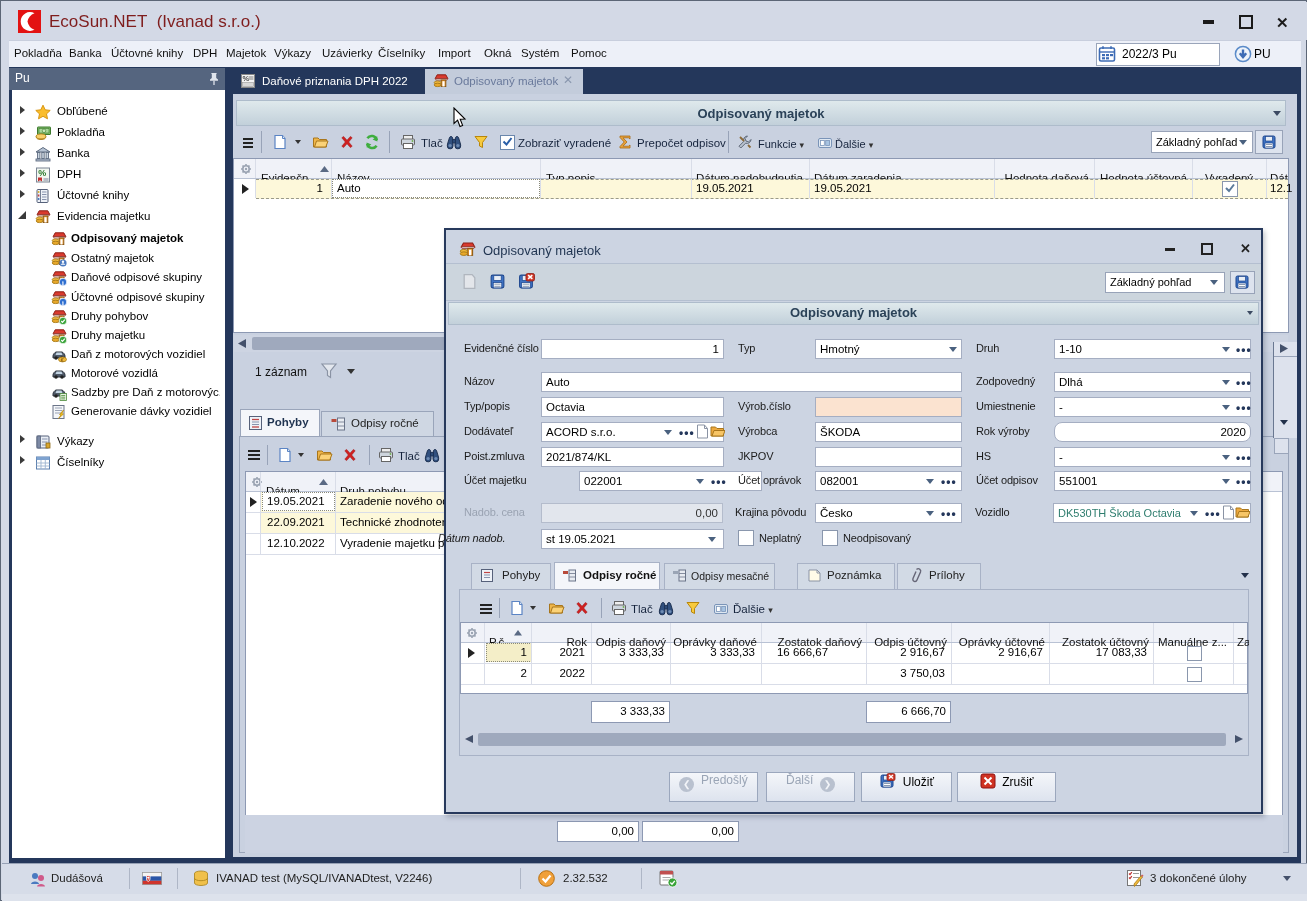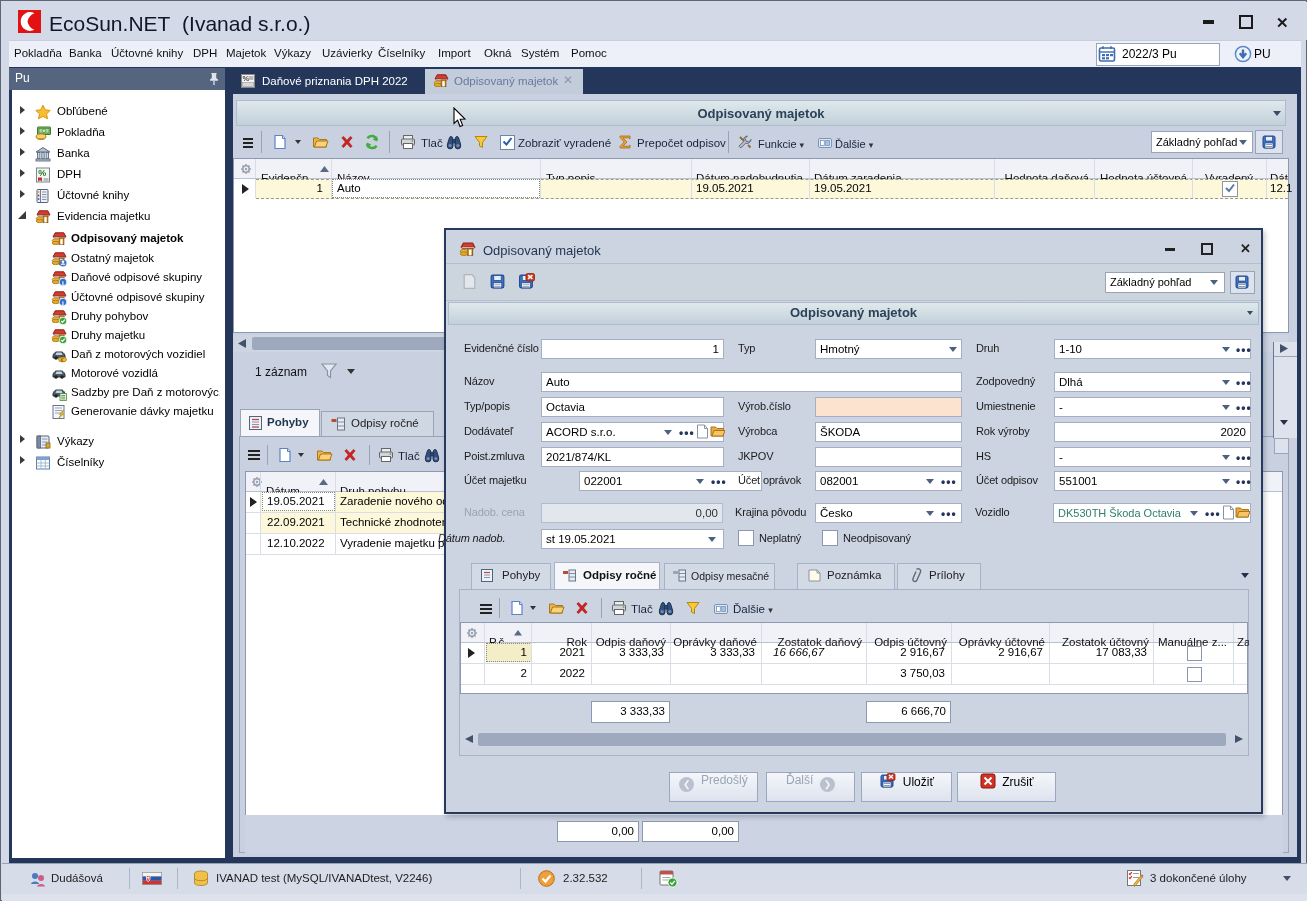--- a/index.html
+++ b/index.html
@@ -1,20 +1,20 @@
 <!DOCTYPE html>
 <html><head>
 <meta charset="utf-8">
 <style>
   html,body{margin:0;padding:0;}
   body{width:1307px;height:901px;overflow:hidden;font-family:"Liberation Sans",sans-serif;}
   .abs{position:absolute;}
   #win{position:relative;width:1307px;height:901px;background:#d3d9e6;box-sizing:border-box;border:1px solid #5c6676;}
   .navy{background:#24375b;}
-  .titletext{color:#0f172a;font-size:21px;}
+  .titletext{color:#7f1d1d;font-size:17px;}
   .menuitem{display:inline-block;color:#111;font-size:11.5px;}
   .field{position:absolute;background:#fff;border:1px solid #a5aec2;box-sizing:border-box;font-size:11.5px;color:#000;padding:3px 4px 0 4px;height:20px;white-space:nowrap;overflow:hidden;}
   .lbl{position:absolute;font-size:11px;letter-spacing:-0.15px;color:#1b1b1b;white-space:nowrap;}
   .combo-arrow{position:absolute;width:0;height:0;border-left:4px solid transparent;border-right:4px solid transparent;border-top:5px solid #4a617f;}
   .dots{position:absolute;font-size:12px;font-weight:bold;color:#24375b;letter-spacing:1px;line-height:10px;}
   .gridline{position:absolute;background:#d9dde8;}
   .hdrcell{position:absolute;font-size:11.5px;color:#111;padding-top:13px;box-sizing:border-box;white-space:nowrap;overflow:hidden;}
   .cell{position:absolute;font-size:11.5px;color:#000;white-space:nowrap;overflow:hidden;}
   .tbtext{font-size:11.5px;color:#15233c;}
   .sep{position:absolute;width:1px;background:#98a3b8;}
@@ -326,21 +326,21 @@
   <div class="abs treelbl" style="left:56px;top:209px;">Evidencia majetku</div>
   <div class="abs treelbl" style="left:70px;top:231px;font-weight:bold;">Odpisovaný majetok</div>
   <div class="abs treelbl" style="left:70px;top:251px;">Ostatný majetok</div>
   <div class="abs treelbl" style="left:70px;top:270px;">Daňové odpisové skupiny</div>
   <div class="abs treelbl" style="left:70px;top:290px;">Účtovné odpisové skupiny</div>
   <div class="abs treelbl" style="left:70px;top:309px;">Druhy pohybov</div>
   <div class="abs treelbl" style="left:70px;top:328px;">Druhy majetku</div>
   <div class="abs treelbl" style="left:70px;top:347px;">Daň z motorových vozidiel</div>
   <div class="abs treelbl" style="left:70px;top:366px;">Motorové vozidlá</div>
   <div class="abs treelbl" style="left:70px;top:385px;width:149px;overflow:hidden;">Sadzby pre Daň z motorovýc...</div>
-  <div class="abs treelbl" style="left:70px;top:404px;">Generovanie dávky majetku</div>
+  <div class="abs treelbl" style="left:70px;top:404px;">Generovanie dávky vozidiel</div>
   <div class="abs treelbl" style="left:56px;top:434px;">Výkazy</div>
   <div class="abs treelbl" style="left:56px;top:455px;">Číselníky</div>
 
   <div class="abs" style="left:232px;top:67px;width:1064px;height:26px;"></div>
   <div class="abs" style="left:424px;top:68px;width:158px;height:25px;background:#c3ccdb;"></div>
   <svg class="abs" style="left:432px;top:72px;" width="16" height="16">
       <use href="#i-maj"></use>
     </svg>
   <div class="abs" style="left:453px;top:74px;font-size:11.5px;color:#69799b;">Odpisovaný majetok</div>
   <div class="abs" style="left:562px;top:72px;font-size:12px;color:#8a97ae;">✕</div>
@@ -622,21 +622,21 @@
       <path d="M1.5 1 L8.5 1 L11.5 4.5 L11.5 14 L1.5 14 Z" fill="#fff" stroke="#8a93a4" stroke-width="1"></path>
       <path d="M8.5 1 L8.5 4.5 L11.5 4.5" fill="none" stroke="#8a93a4" stroke-width="1"></path>
     </svg>
   <svg class="abs" style="left:709px;top:423px;" width="15" height="14" viewBox="0 0 15 14">
       <path d="M1 3 L1 12 L13.5 12 L13.5 4.5 L7 4.5 L5.5 3 Z" fill="#eda93e" stroke="#a8761c" stroke-width="1"></path>
       <path d="M2 12 L4 6.5 L15 6.5 L13 12 Z" fill="#f7c566" stroke="#a8761c" stroke-width="1"></path>
     </svg>
   <div class="lbl" style="left:737px;top:424px;">Výrobca</div>
   <div class="field" style="left:814px;top:421px;width:147px;">ŠKODA</div>
   <div class="lbl" style="left:975px;top:424px;">Rok výroby</div>
-  <div class="field" style="left:1053px;top:421px;width:197px;text-align:right;">2020</div>
+  <div class="field" style="left:1053px;top:421px;width:197px;text-align:right;border-radius:8px;">2020</div>
 
   <div class="lbl" style="left:463px;top:449px;">Poist.zmluva</div>
   <div class="field" style="left:540px;top:446px;width:183px;">2021/874/KL</div>
   <div class="lbl" style="left:737px;top:449px;">JKPOV</div>
   <div class="field" style="left:814px;top:446px;width:147px;"></div>
   <div class="lbl" style="left:975px;top:449px;">HS</div>
   <div class="field" style="left:1053px;top:446px;width:197px;">-</div>
   <div class="combo-arrow" style="left:1221px;top:454px;"></div>
   <div class="dots" style="left:1235px;top:452px;">•••</div>
 
@@ -776,21 +776,21 @@
   <div class="gridline" style="left:1232px;top:622px;width:1px;height:19px;"></div>
 
     <svg class="abs" style="left:466px;top:647px;" width="8" height="10">
       <path d="M1 0 L8 5 L1 10 Z" fill="#222"></path>
     </svg>
   <div class="abs" style="left:485px;top:642px;width:46px;height:19px;background:#f4eec8;border:1px dotted #8a8a7a;box-sizing:border-box;"></div>
   <div class="cell" style="left:488px;top:645px;width:38px;text-align:right;">1</div>
   <div class="cell" style="left:530px;top:645px;width:54px;text-align:right;">2021</div>
   <div class="cell" style="left:590px;top:645px;width:73px;text-align:right;">3 333,33</div>
   <div class="cell" style="left:669px;top:645px;width:85px;text-align:right;">3 333,33</div>
-  <div class="cell" style="left:772px;top:645px;width:99px;text-align:left;font-style:italic;">16 666,67</div>
+  <div class="cell" style="left:752px;top:645px;width:99px;text-align:center;">16 666,67</div>
   <div class="cell" style="left:865px;top:645px;width:79px;text-align:right;">2 916,67</div>
   <div class="cell" style="left:950px;top:645px;width:92px;text-align:right;">2 916,67</div>
   <div class="cell" style="left:1048px;top:645px;width:98px;text-align:right;">17 083,33</div>
   <div class="abs" style="left:1186px;top:645px;width:13px;height:13px;background:#fff;border:1px solid #8a97ad;"></div>
   <div class="cell" style="left:488px;top:666px;width:38px;text-align:right;">2</div>
   <div class="cell" style="left:530px;top:666px;width:54px;text-align:right;">2022</div>
   <div class="cell" style="left:865px;top:666px;width:79px;text-align:right;">3 750,03</div>
   <div class="abs" style="left:1186px;top:666px;width:13px;height:13px;background:#fff;border:1px solid #8a97ad;"></div>
   <div class="gridline" style="left:460px;top:662px;width:786px;height:1px;"></div>
   <div class="gridline" style="left:460px;top:683px;width:786px;height:1px;"></div>

